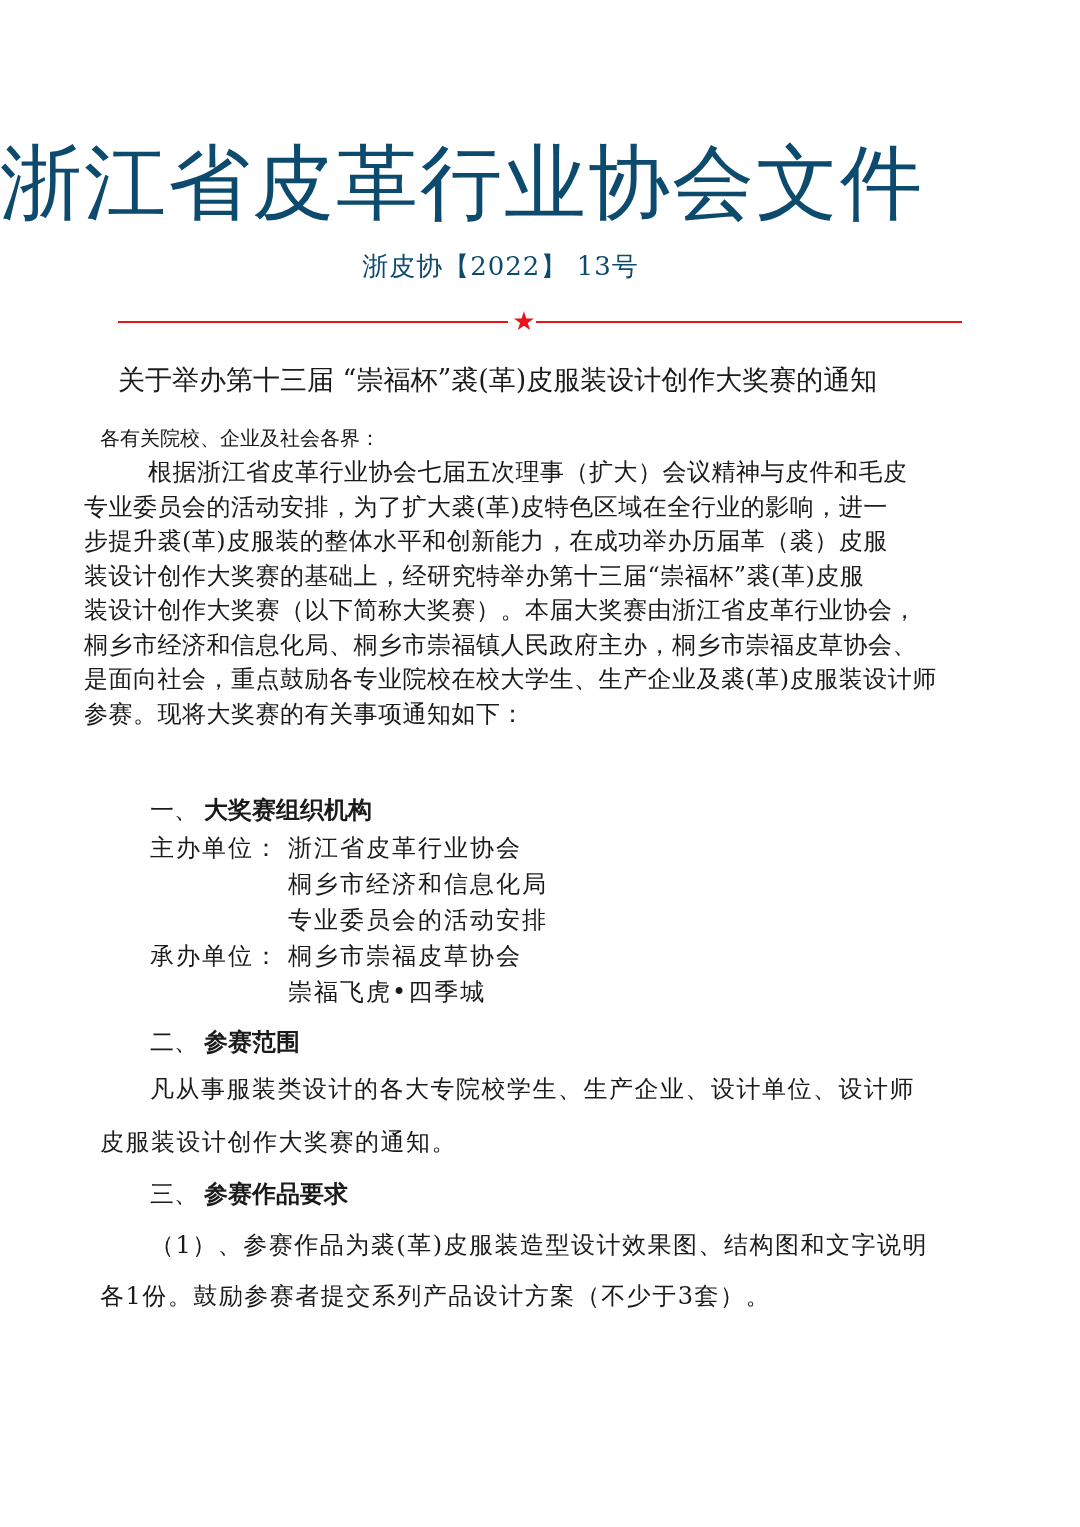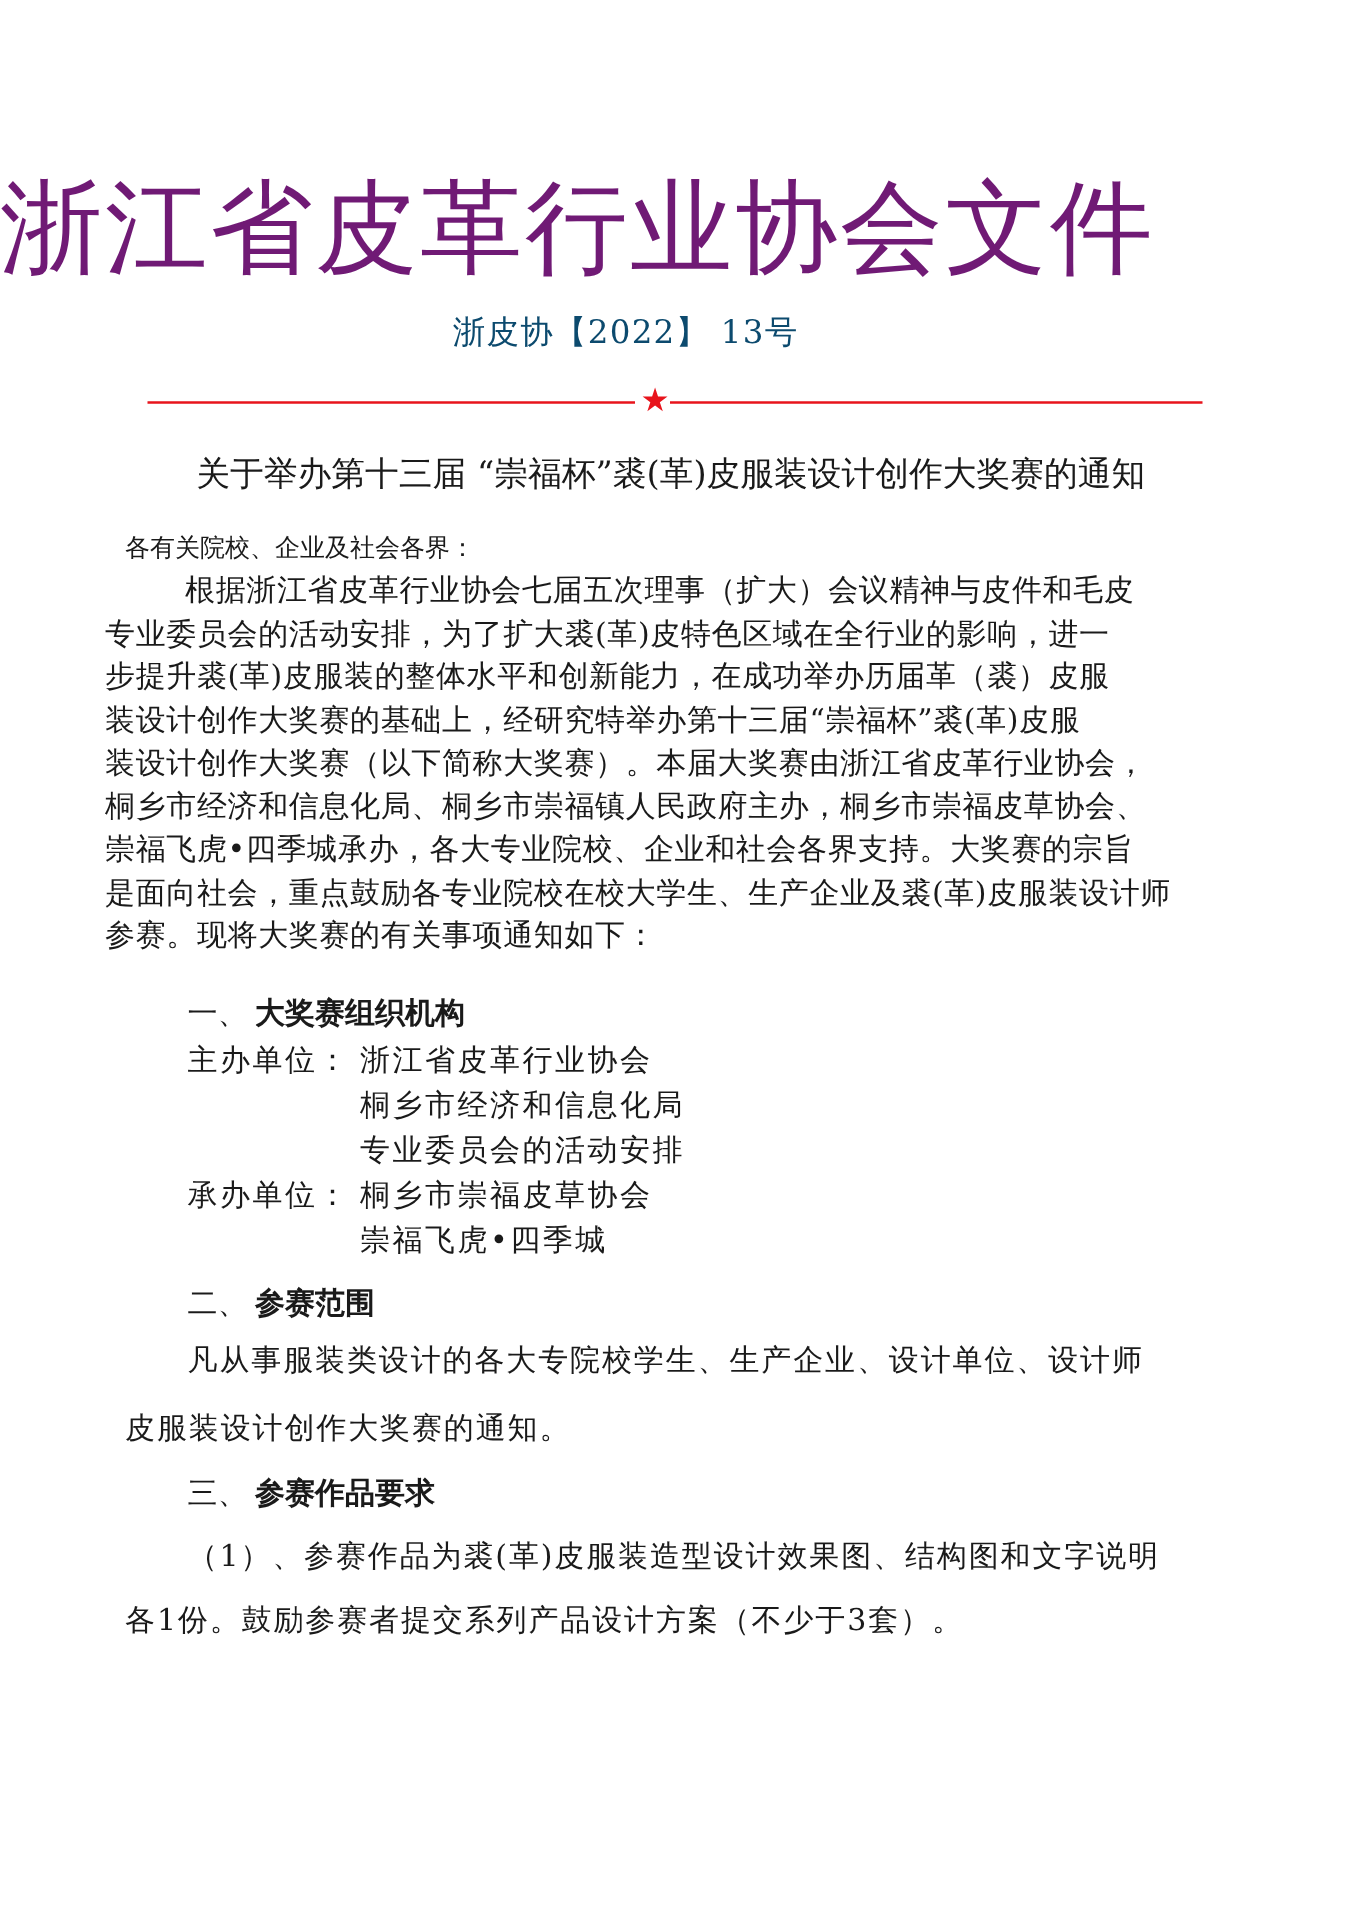--- a/index.html
+++ b/index.html
@@ -20,21 +20,21 @@
       left: 0; top: 0;
       width: 1080px;
       height: 1527px;
     }
     .masthead {
       position: absolute;
       left: 0;
       top: 128px;
       width: 900px;
       text-align: center;
-      color: #701a75;
+      color: #0c4a6e;
       font-family: "DejaVu Serif", "Liberation Serif", serif;
       font-size: 82px;
       font-weight: normal;
       letter-spacing: 2px;
       line-height: 110px;
       white-space: nowrap;
     }
     .doc-number {
       position: absolute;
       left: 0;
@@ -74,21 +74,20 @@
     }
     .notice-title {
       position: absolute;
       left: 118px;
       top: 360px;
       width: 880px;
       font-size: 27px;
       line-height: 40px;
       white-space: nowrap;
       color: #1a1a1a;
-      margin-left: 39px;
     }
     .salutation {
       position: absolute;
       left: 100px;
       top: 420px;
       font-size: 20px;
       line-height: 36px;
       white-space: nowrap;
     }
     .body-para {
@@ -162,21 +161,20 @@
 
   <div class="salutation">各有关院校、企业及社会各界：</div>
 
   <div class="body-para">
     <span class="line first">根据浙江省皮革行业协会七届五次理事（扩大）会议精神与皮件和毛皮</span>
     <span class="line">专业委员会的活动安排，为了扩大裘(革)皮特色区域在全行业的影响，进一</span>
     <span class="line">步提升裘(革)皮服装的整体水平和创新能力，在成功举办历届革（裘）皮服</span>
     <span class="line">装设计创作大奖赛的基础上，经研究特举办第十三届“崇福杯”裘(革)皮服</span>
     <span class="line">装设计创作大奖赛（以下简称大奖赛）。本届大奖赛由浙江省皮革行业协会，</span>
     <span class="line">桐乡市经济和信息化局、桐乡市崇福镇人民政府主办，桐乡市崇福皮草协会、</span>
-    <span class="line">崇福飞虎•四季城承办，各大专业院校、企业和社会各界支持。大奖赛的宗旨</span>
     <span class="line">是面向社会，重点鼓励各专业院校在校大学生、生产企业及裘(革)皮服装设计师</span>
     <span class="line">参赛。现将大奖赛的有关事项通知如下：</span>
   </div>
 
   <div class="section-heading" style="top:792px;">
     <span class="num">一、</span><span>大奖赛组织机构</span>
   </div>
 
   <div class="org-row" style="top:830px;">
     <span class="label">主办单位：</span><span class="value">浙江省皮革行业协会</span>

